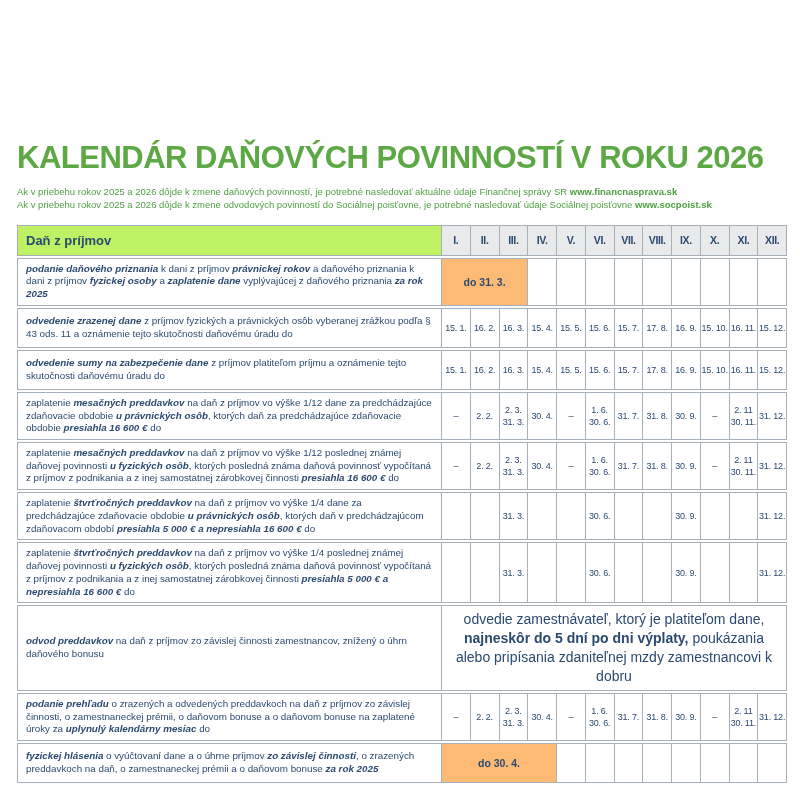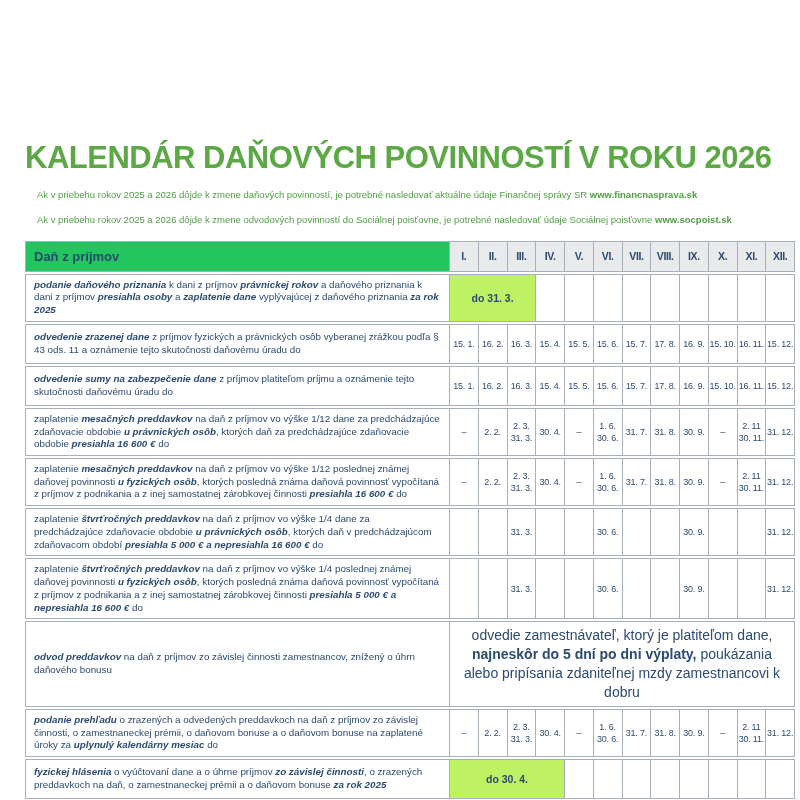--- a/index.html
+++ b/index.html
@@ -1,29 +1,29 @@
 <!DOCTYPE html>
 <html><head>
 <meta charset="utf-8">
 <style>
   html,body { margin:0; padding:0; }
   body {
     width:800px; height:800px; background:#ffffff;
     font-family:"Liberation Sans", sans-serif;
     color:#2b4a70;
   }
-  .page { padding:140px 15px 0 25px; }
+  .page { padding:140px 15px 0 17px; }
 
   .title {
     margin:0 0 9px 0;
     font-size:31px; font-weight:bold; letter-spacing:-0.5px;
     color:#5ba844;
   }
   .subtitle {
-    margin:12px; color:#4f9f43;
+    margin:0; color:#4f9f43;
     font-size:9.5px; line-height:1.4; font-weight:normal;
   }
   .subtitle b { font-weight:bold; }
 
   table.cal {
     width:770px; margin-top:11px;
     border-collapse:separate; border-spacing:0 2px;
     table-layout:fixed;
   }
   col.c-desc { width:425px; }
@@ -32,40 +32,40 @@
   th, td {
     border-top:1px solid #a6b0bb;
     border-bottom:1px solid #a6b0bb;
     border-right:1px solid #a6b0bb;
     vertical-align:middle;
     overflow:hidden;
   }
   th:first-child, td:first-child { border-left:1px solid #a6b0bb; }
 
   th.section {
-    background:#22c55e; text-align:left;
+    background:#bef264; text-align:left;
     font-size:13px; font-weight:bold; padding:7px 8px;
   }
   th.month {
     background:#e9eaeb; text-align:center;
     font-size:10.5px; font-weight:bold; letter-spacing:-0.4px; padding:7px 0;
   }
 
   td.desc {
     font-size:9.8px; line-height:1.3; padding:4px 8px; text-align:left;
     height:30px;
   }
   td.desc b { font-weight:bold;font-style:italic; }
 
   td.date {
     font-size:9px; letter-spacing:-0.2px; line-height:1.35;
     text-align:center; white-space:pre-line; padding:2px 0;
   }
   td.deadline {
-    background:#bef264; font-weight:bold;
+    background:#fdba74; font-weight:bold;
     font-size:10.5px; text-align:center;
   }
   td.note {
     font-size:14px; line-height:1.35; text-align:center; padding:4px 12px;
   }
   td.note b { font-weight:bold; }
 </style>
 </head>
 <body>
 
@@ -100,21 +100,21 @@
           <th class="month">V.</th>
           <th class="month">VI.</th>
           <th class="month">VII.</th>
           <th class="month">VIII.</th>
           <th class="month">IX.</th>
           <th class="month">X.</th>
           <th class="month">XI.</th>
           <th class="month">XII.</th>
         </tr>
         <tr>
-          <td class="desc"><b>podanie daňového priznania</b> k dani z príjmov <b>právnickej rokov</b> a daňového priznania k dani z príjmov <b>presiahla osoby</b> a <b>zaplatenie dane</b> vyplývajúcej z daňového priznania <b>za rok 2025</b></td>
+          <td class="desc"><b>podanie daňového priznania</b> k dani z príjmov <b>právnickej rokov</b> a daňového priznania k dani z príjmov <b>fyzickej osoby</b> a <b>zaplatenie dane</b> vyplývajúcej z daňového priznania <b>za rok 2025</b></td>
           <td class="deadline" colspan="3">do 31. 3.</td>
           <td class="date"></td>
           <td class="date"></td>
           <td class="date"></td>
           <td class="date"></td>
           <td class="date"></td>
           <td class="date"></td>
           <td class="date"></td>
           <td class="date"></td>
           <td class="date"></td>

